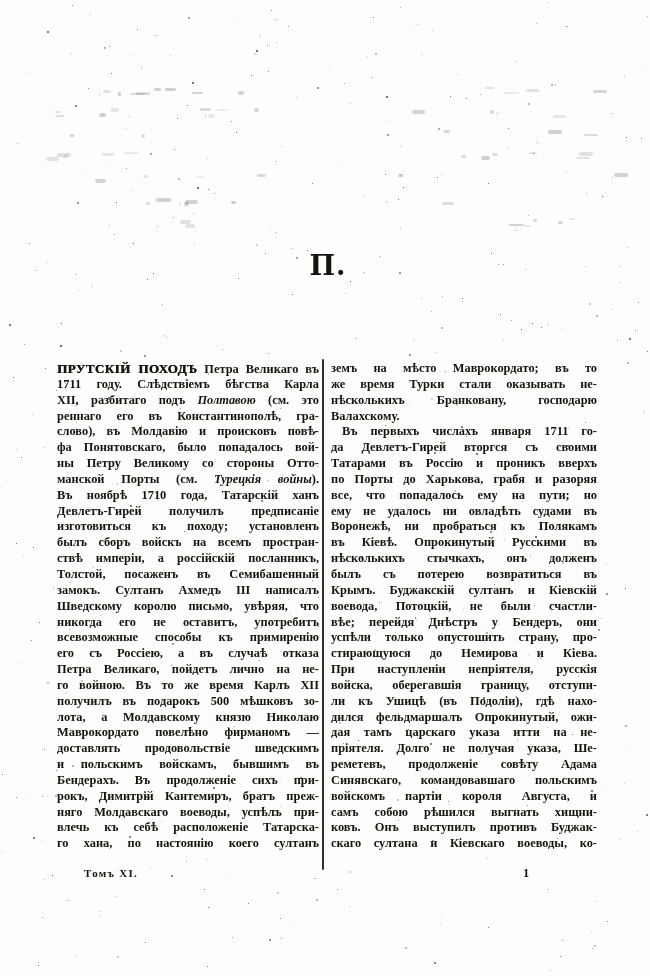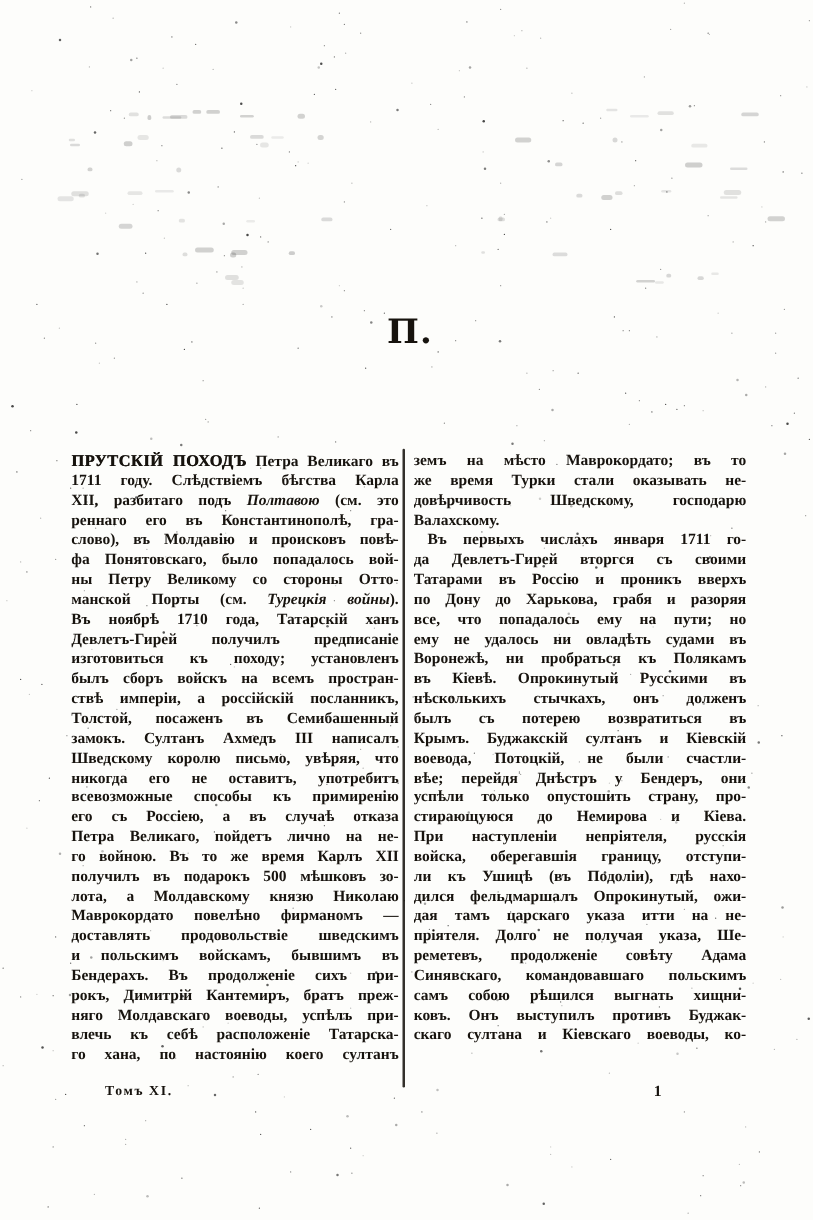--- a/index.html
+++ b/index.html
@@ -604,45 +604,46 @@
       <div class="tline"><span>няго Молдавскаго воеводы, успѣлъ при-</span></div>
       <div class="tline"><span>влечь къ себѣ расположеніе Татарска-</span></div>
       <div class="tline"><span>го хана, по настоянію коего султанъ</span></div>
     </div>
 
   <div class="column-rule"></div>
 
   <div class="column col-right">
       <div class="tline"><span>земъ на мѣсто Маврокордато; въ то</span></div>
       <div class="tline"><span>же время Турки стали оказывать не-</span></div>
-      <div class="tline"><span>довѣрчивость Шведскому, господарю</span></div>
+      <div class="tline"><span>нѣсколькихъ Бранковану, господарю</span></div>
       <div class="tline end"><span>Валахскому.</span></div>
       <div class="tline indent"><span>Въ первыхъ числахъ января 1711 го-</span></div>
       <div class="tline"><span>да Девлетъ-Гирей вторгся съ своими</span></div>
       <div class="tline"><span>Татарами въ Россію и проникъ вверхъ</span></div>
-      <div class="tline"><span>по Дону до Харькова, грабя и разоряя</span></div>
+      <div class="tline"><span>по Порты до Харькова, грабя и разоряя</span></div>
       <div class="tline"><span>все, что попадалось ему на пути; но</span></div>
       <div class="tline"><span>ему не удалось ни овладѣть судами въ</span></div>
       <div class="tline"><span>Воронежѣ, ни пробраться къ Полякамъ</span></div>
       <div class="tline"><span>въ Кіевѣ. Опрокинутый Русскими въ</span></div>
       <div class="tline"><span>нѣсколькихъ стычкахъ, онъ долженъ</span></div>
       <div class="tline"><span>былъ съ потерею возвратиться въ</span></div>
       <div class="tline"><span>Крымъ. Буджакскій султанъ и Кіевскій</span></div>
       <div class="tline"><span>воевода, Потоцкій, не были счастли-</span></div>
       <div class="tline"><span>вѣе; перейдя Днѣстръ у Бендеръ, они</span></div>
       <div class="tline"><span>успѣли только опустошить страну, про-</span></div>
       <div class="tline"><span>стирающуюся до Немирова и Кіева.</span></div>
       <div class="tline"><span>При наступленіи непріятеля, русскія</span></div>
       <div class="tline"><span>войска, оберегавшія границу, отступи-</span></div>
       <div class="tline"><span>ли къ Ушицѣ (въ Подоліи), гдѣ нахо-</span></div>
       <div class="tline"><span>дился фельдмаршалъ Опрокинутый, ожи-</span></div>
       <div class="tline"><span>дая тамъ царскаго указа итти на не-</span></div>
       <div class="tline"><span>пріятеля. Долго не получая указа, Ше-</span></div>
       <div class="tline"><span>реметевъ, продолженіе совѣту Адама</span></div>
       <div class="tline"><span>Синявскаго, командовавшаго польскимъ</span></div>
+      <div class="tline"><span>войскомъ партіи короля Августа, и</span></div>
       <div class="tline"><span>самъ собою рѣшился выгнать хищни-</span></div>
       <div class="tline"><span>ковъ. Онъ выступилъ противъ Буджак-</span></div>
       <div class="tline"><span>скаго султана и Кіевскаго воеводы, ко-</span></div>
     </div>
 
   <div class="footer-left">Томъ XI.</div>
 
   <div class="footer-page-num">1</div>
 </div>
 

